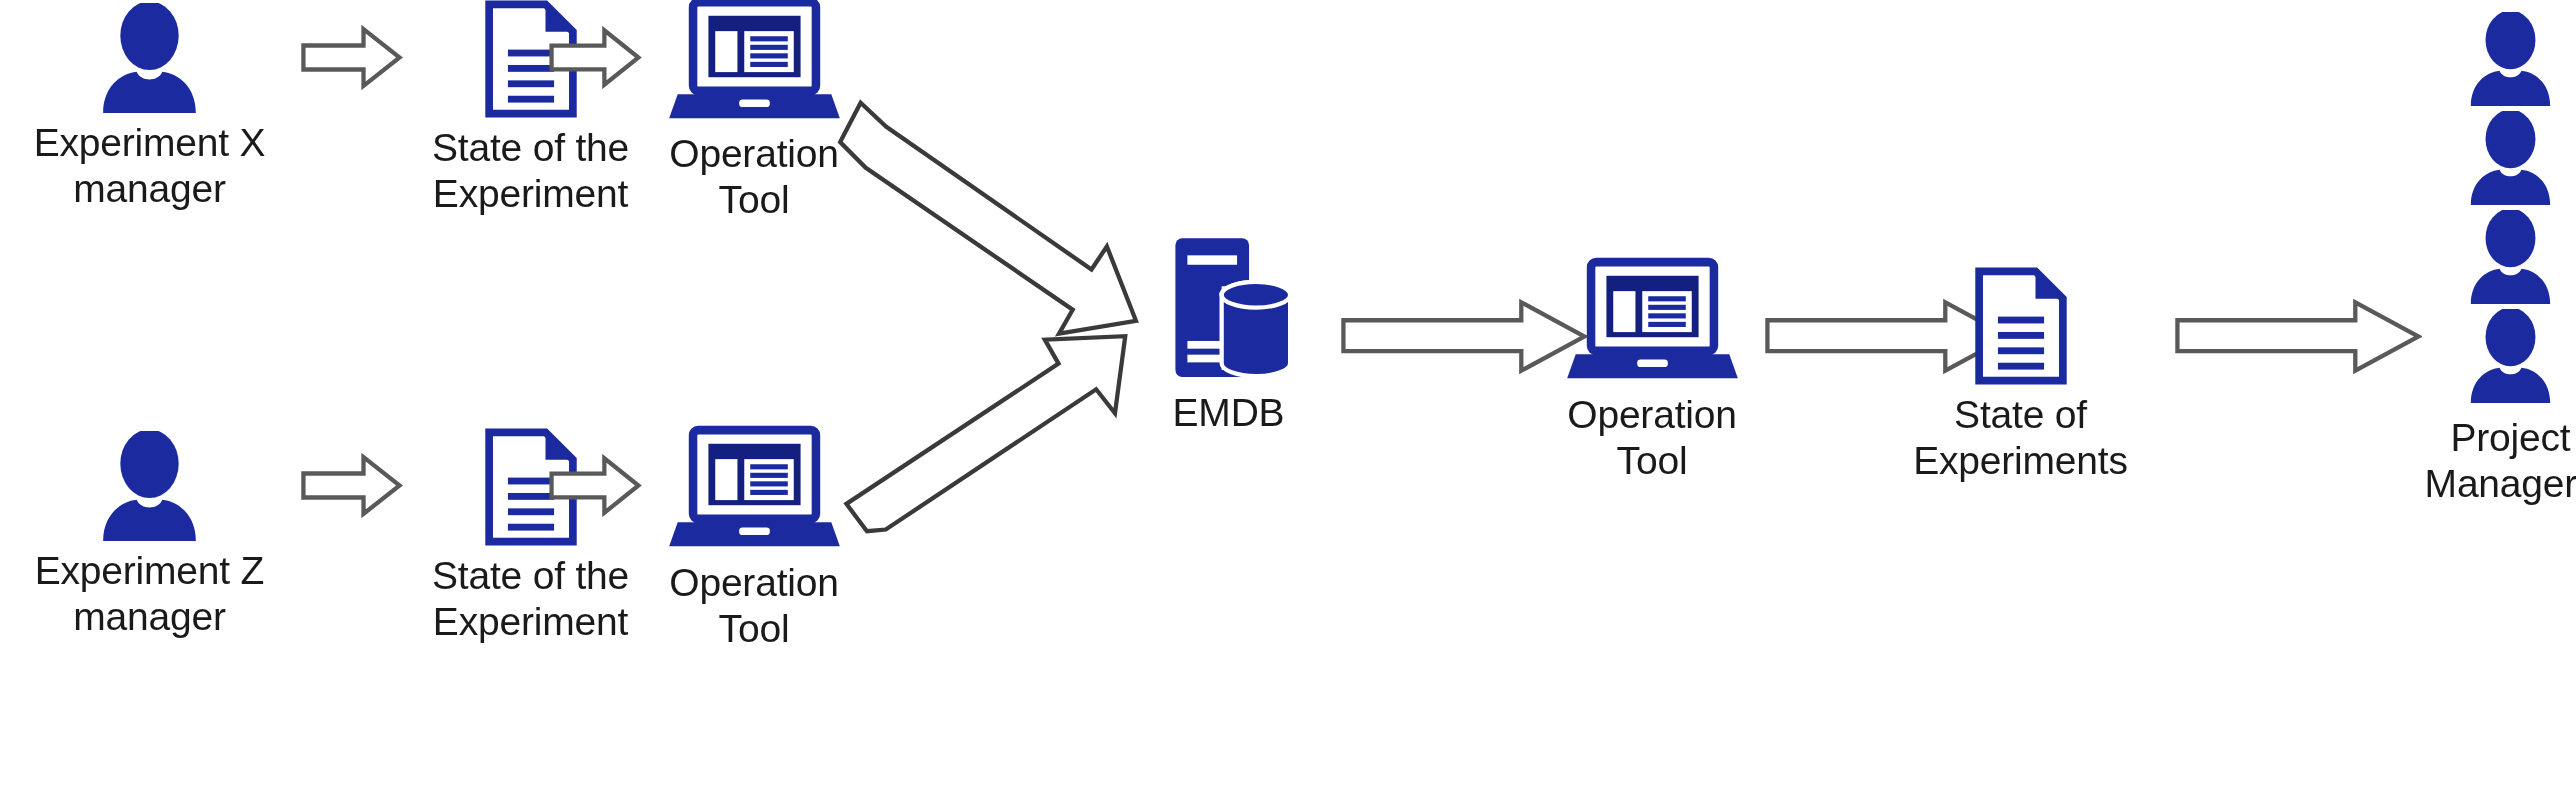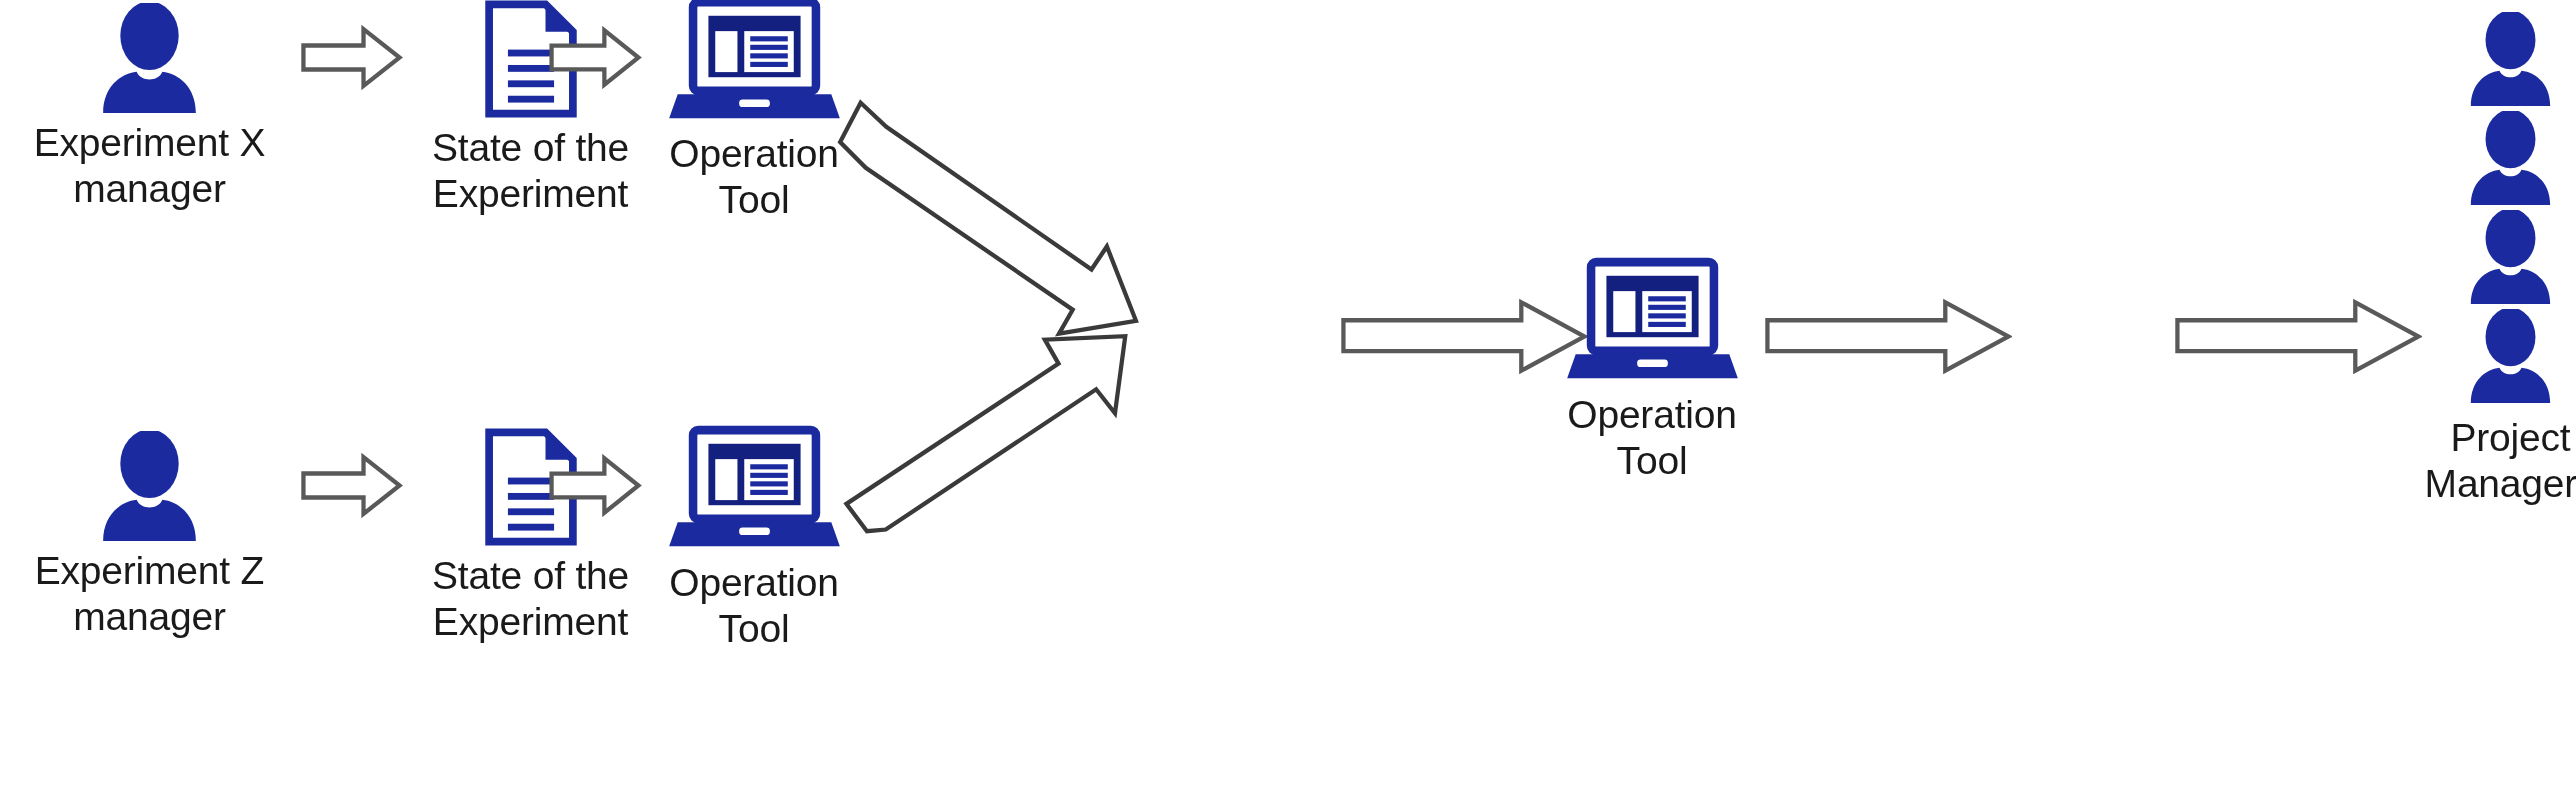--- a/index.html
+++ b/index.html
@@ -179,20 +179,35 @@
     <div class="caption">Operation
 Tool</div>
   </div>
 
   <div class="arrow-abs" style="left:843px; top:283px;">
     <svg width="325" height="257" viewBox="0 0 380 300">
       <path d="M28 290 L4 258 L252 94 L236 66 L330 62 L318 152 L296 124 L50 288 Z" fill="#ffffff" stroke="#3a3a3a" stroke-width="5" stroke-linejoin="miter"></path>
     </svg>
   </div>
 
+  <div class="node" style="left:1113px; top:233px; width:231px;">
+    <span class="icon-wrap">
+      <svg width="137" height="150" viewBox="0 0 160 175">
+        <rect x="18" y="6" width="86" height="162" rx="8" fill="#1b2a9e"></rect>
+        <rect x="32" y="26" width="58" height="11" fill="#ffffff"></rect>
+        <rect x="32" y="126" width="58" height="9" fill="#ffffff"></rect>
+        <rect x="32" y="142" width="58" height="9" fill="#ffffff"></rect>
+        <path d="M72 62 L152 62 L152 160 L72 160 Z" fill="#ffffff"></path>
+        <ellipse cx="112" cy="72" rx="40" ry="15" fill="#1b2a9e" stroke="#ffffff" stroke-width="5"></ellipse>
+        <path d="M72 72 L72 152 A40 15 0 0 0 152 152 L152 72 Z" fill="#1b2a9e" stroke="#ffffff" stroke-width="5"></path>
+        <ellipse cx="112" cy="72" rx="40" ry="15" fill="#1b2a9e" stroke="#ffffff" stroke-width="5"></ellipse>
+      </svg>
+    </span>
+    <div class="caption">EMDB</div>
+  </div>
 
   <div class="arrow-abs" style="left:1340px; top:298px;">
     <svg width="248" height="77" viewBox="0 0 290 90">
       <path d="M4 26 L212 26 L212 5 L286 45 L212 85 L212 62 L4 62 Z" fill="#ffffff" stroke="#595959" stroke-width="5" stroke-linejoin="miter"></path>
     </svg>
   </div>
 
   <div class="node" style="left:1532px; top:257px; width:240px;">
     <span class="icon-wrap">
       <svg width="171" height="128" viewBox="0 0 200 150">
@@ -211,20 +226,34 @@
     <div class="caption">Operation
 Tool</div>
   </div>
 
   <div class="arrow-abs" style="left:1764px; top:298px;">
     <svg width="248" height="77" viewBox="0 0 290 90">
       <path d="M4 26 L212 26 L212 5 L286 45 L212 85 L212 62 L4 62 Z" fill="#ffffff" stroke="#595959" stroke-width="5" stroke-linejoin="miter"></path>
     </svg>
   </div>
 
+  <div class="node" style="left:1892px; top:267px; width:257px;">
+    <span class="icon-wrap">
+      <svg width="94" height="118" viewBox="0 0 110 138">
+        <path d="M6 5 L72 5 L104 37 L104 133 L6 133 Z" fill="#ffffff" stroke="#1b2a9e" stroke-width="9" stroke-linejoin="miter"></path>
+        <path d="M72 5 L104 37 L72 37 Z" fill="#1b2a9e"></path>
+        <rect x="28" y="58" width="54" height="8" fill="#1b2a9e"></rect>
+        <rect x="28" y="76" width="54" height="8" fill="#1b2a9e"></rect>
+        <rect x="28" y="94" width="54" height="8" fill="#1b2a9e"></rect>
+        <rect x="28" y="112" width="54" height="8" fill="#1b2a9e"></rect>
+      </svg>
+    </span>
+    <div class="caption">State of
+Experiments</div>
+  </div>
 
   <div class="arrow-abs" style="left:2174px; top:298px;">
     <svg width="248" height="77" viewBox="0 0 290 90">
       <path d="M4 26 L212 26 L212 5 L286 45 L212 85 L212 62 L4 62 Z" fill="#ffffff" stroke="#595959" stroke-width="5" stroke-linejoin="miter"></path>
     </svg>
   </div>
 
   <div class="people-stack" style="left:2442px; top:12px; width:137px;">
     <span class="person-slot">
       <svg width="101" height="94" viewBox="0 0 120 128">

